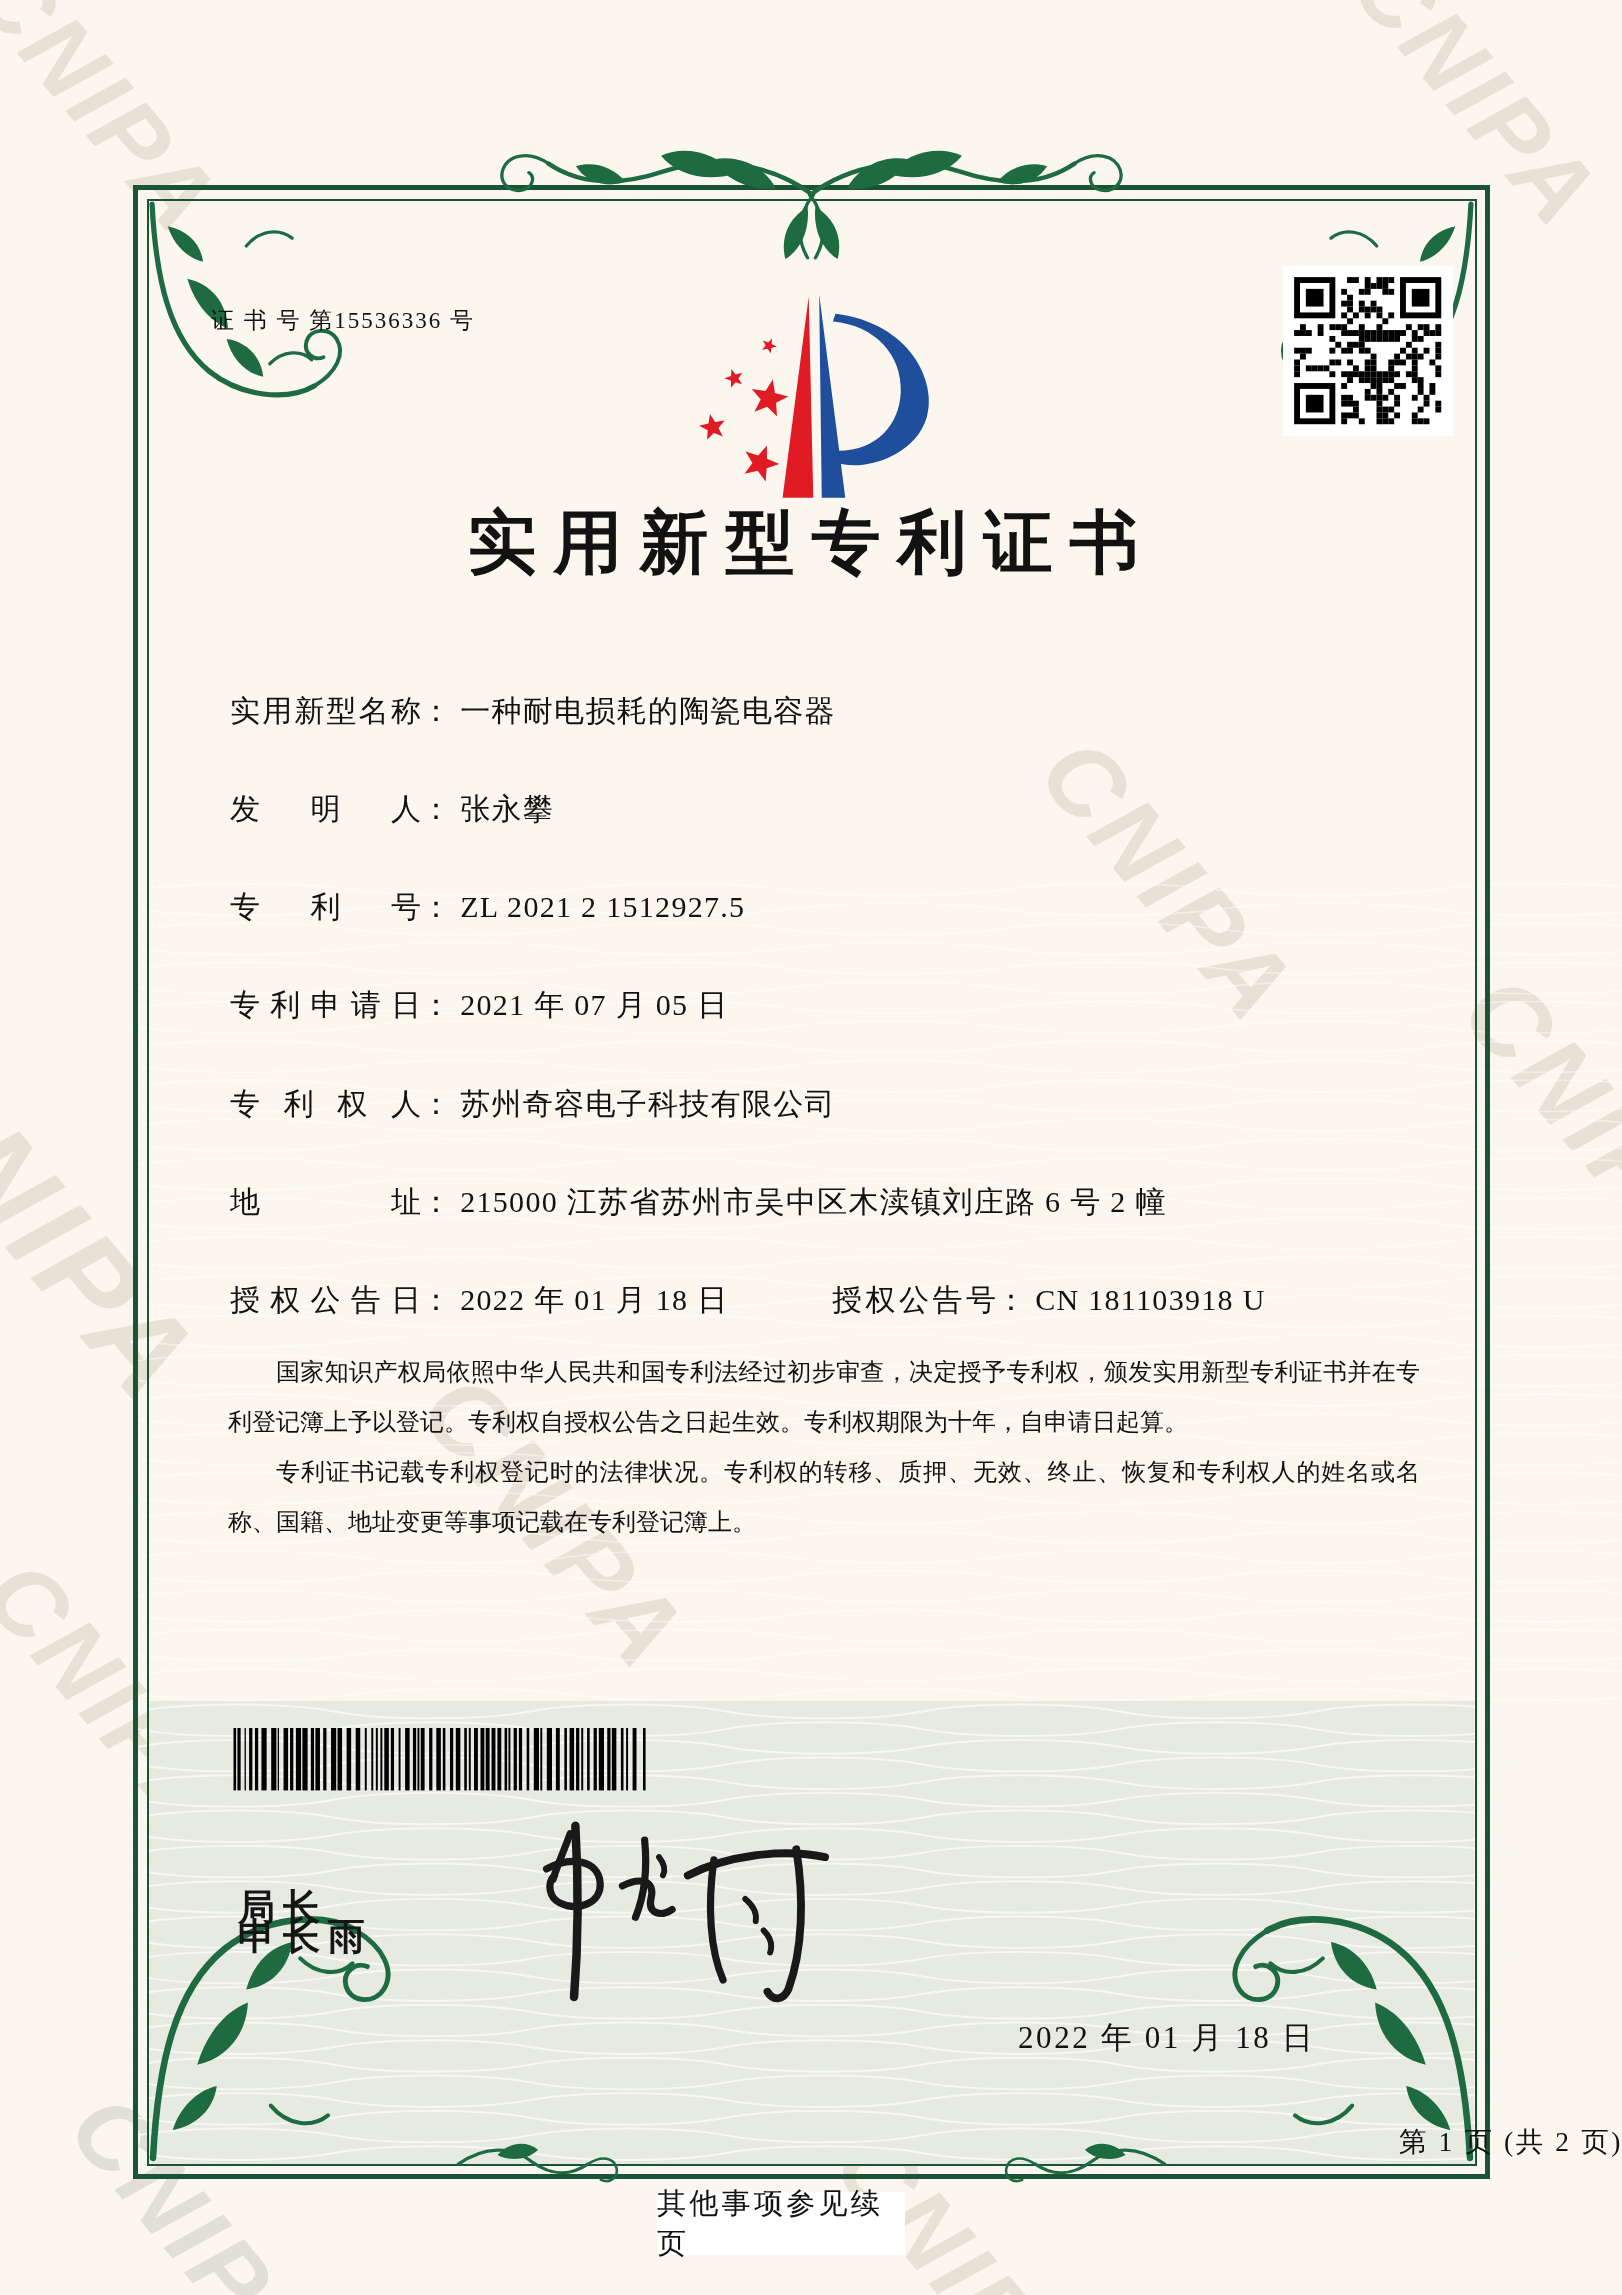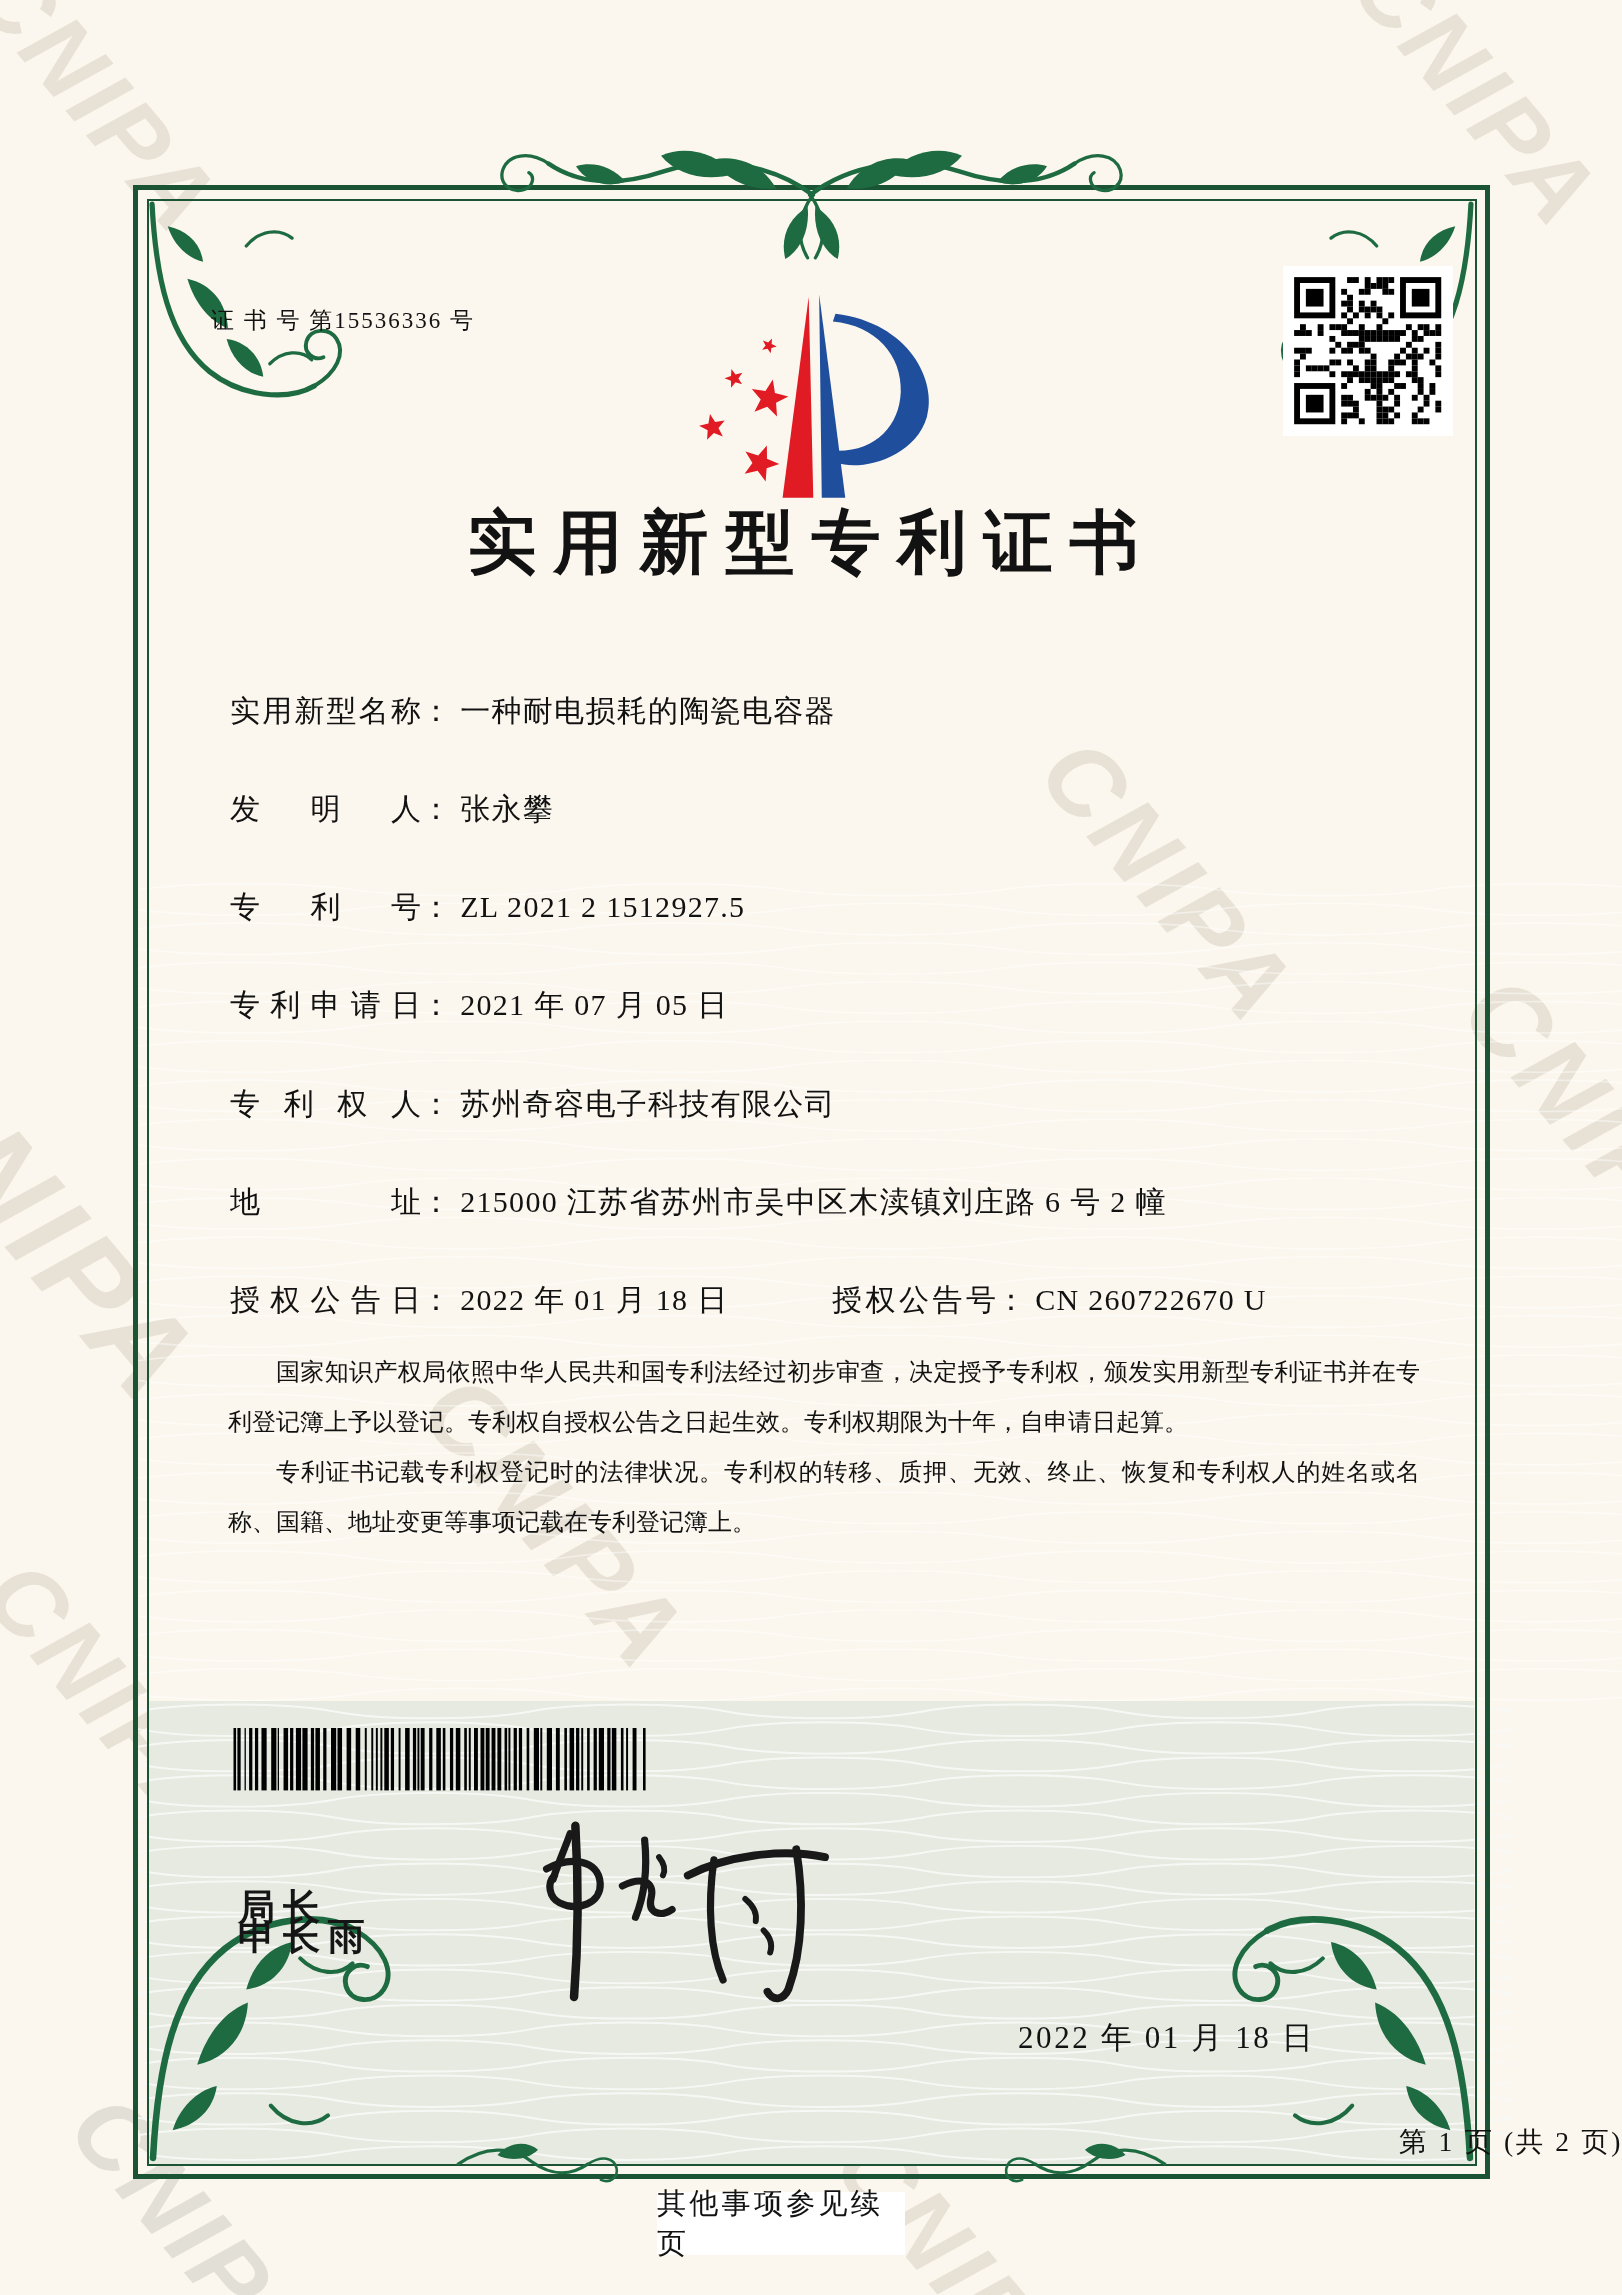--- a/index.html
+++ b/index.html
@@ -388,21 +388,21 @@
 
   <div class="abs title">实用新型专利证书</div>
 
   <div id="fields">
       <div class="field" style="top: 691px;"><span class="flabel">实用新型名称</span><span class="fcolon">：</span><span class="fvalue">一种耐电损耗的陶瓷电容器</span></div>
       <div class="field" style="top: 789px;"><span class="flabel">发明人</span><span class="fcolon">：</span><span class="fvalue">张永攀</span></div>
       <div class="field" style="top: 887px;"><span class="flabel">专利号</span><span class="fcolon">：</span><span class="fvalue">ZL 2021 2 1512927.5</span></div>
       <div class="field" style="top: 985px;"><span class="flabel">专利申请日</span><span class="fcolon">：</span><span class="fvalue">2021 年 07 月 05 日</span></div>
       <div class="field" style="top: 1084px;"><span class="flabel">专利权人</span><span class="fcolon">：</span><span class="fvalue">苏州奇容电子科技有限公司</span></div>
       <div class="field" style="top: 1182px;"><span class="flabel">地址</span><span class="fcolon">：</span><span class="fvalue">215000 江苏省苏州市吴中区木渎镇刘庄路 6 号 2 幢</span></div>
-      <div class="field" style="top: 1280px;"><span class="flabel">授权公告日</span><span class="fcolon">：</span><span class="fvalue">2022 年 01 月 18 日</span><span class="fpair2"><span class="flabel">授权公告号</span><span class="fcolon">：</span><span class="fvalue">CN 260722670 U</span></span></div>
+      <div class="field" style="top: 1280px;"><span class="flabel">授权公告日</span><span class="fcolon">：</span><span class="fvalue">2022 年 01 月 18 日</span><span class="fpair2"><span class="flabel">授权公告号</span><span class="fcolon">：</span><span class="fvalue">CN 181103918 U</span></span></div>
     </div>
 
   <div class="abs paras" id="paras">
       <p>国家知识产权局依照中华人民共和国专利法经过初步审查，决定授予专利权，颁发实用新型专利证书并在专利登记簿上予以登记。专利权自授权公告之日起生效。专利权期限为十年，自申请日起算。</p>
       <p>专利证书记载专利权登记时的法律状况。专利权的转移、质押、无效、终止、恢复和专利权人的姓名或名称、国籍、地址变更等事项记载在专利登记簿上。</p>
     </div>
 
   <svg id="barcode" class="abs" style="left:232px;top:1728px;" width="419" height="65" viewBox="0 0 640 100">
       <rect x="0" y="0" width="4" height="96" fill="#000"></rect>
       <rect x="6" y="0" width="5" height="96" fill="#000"></rect>

